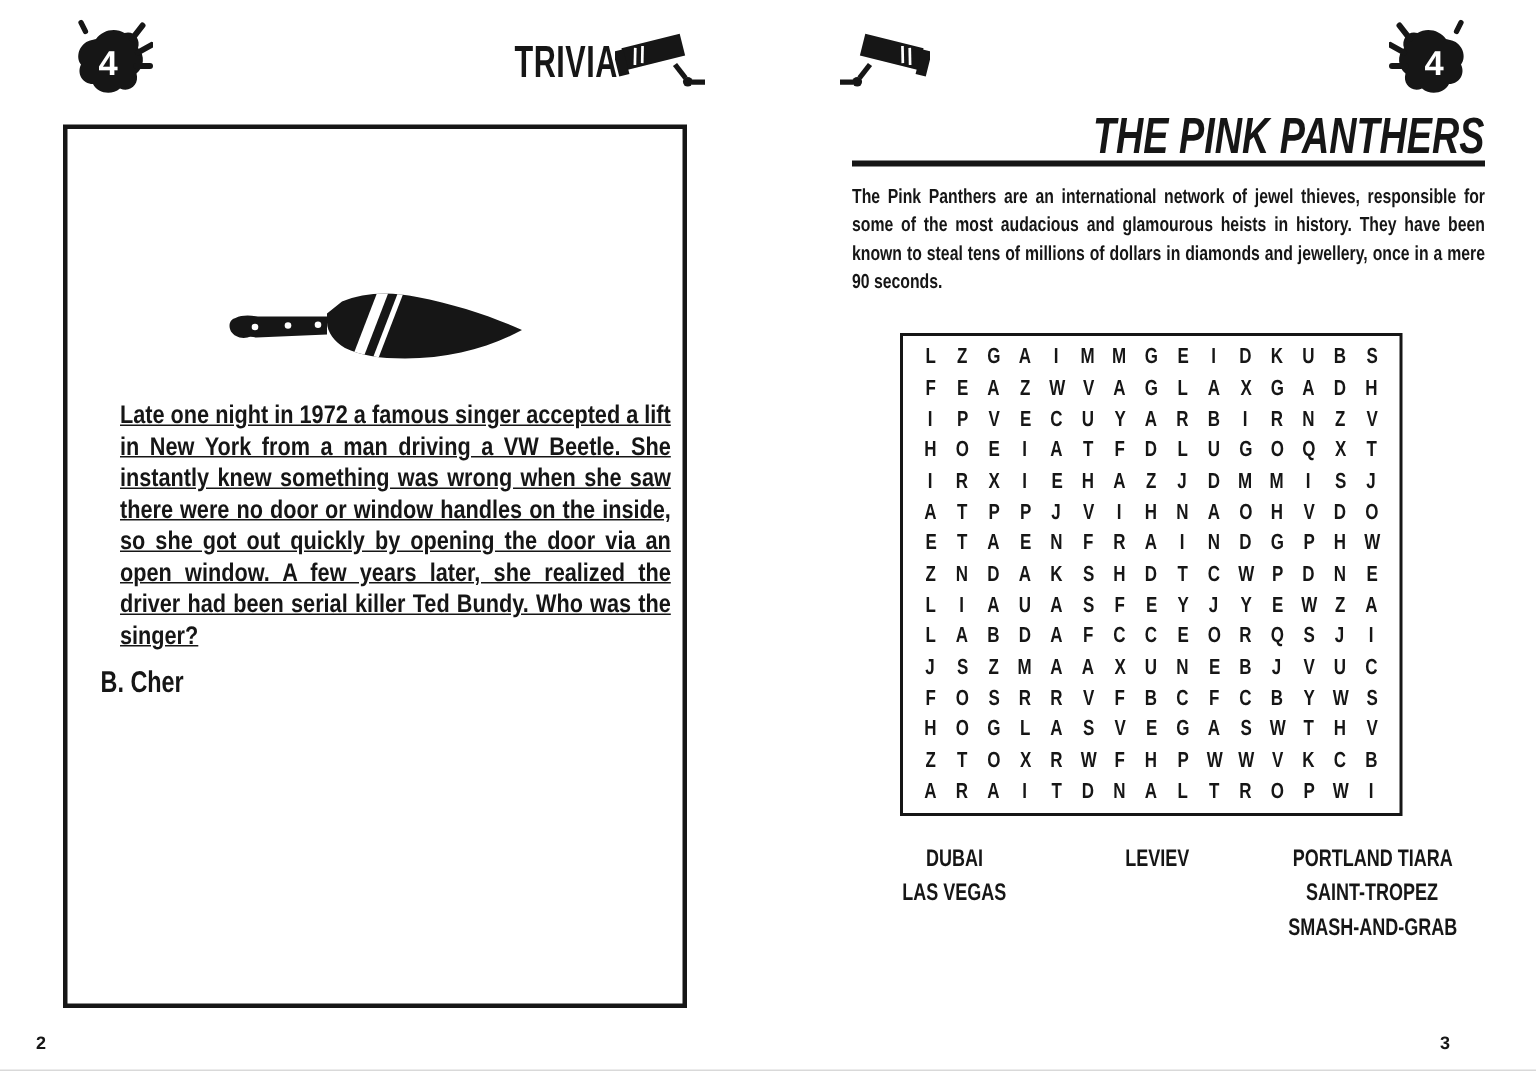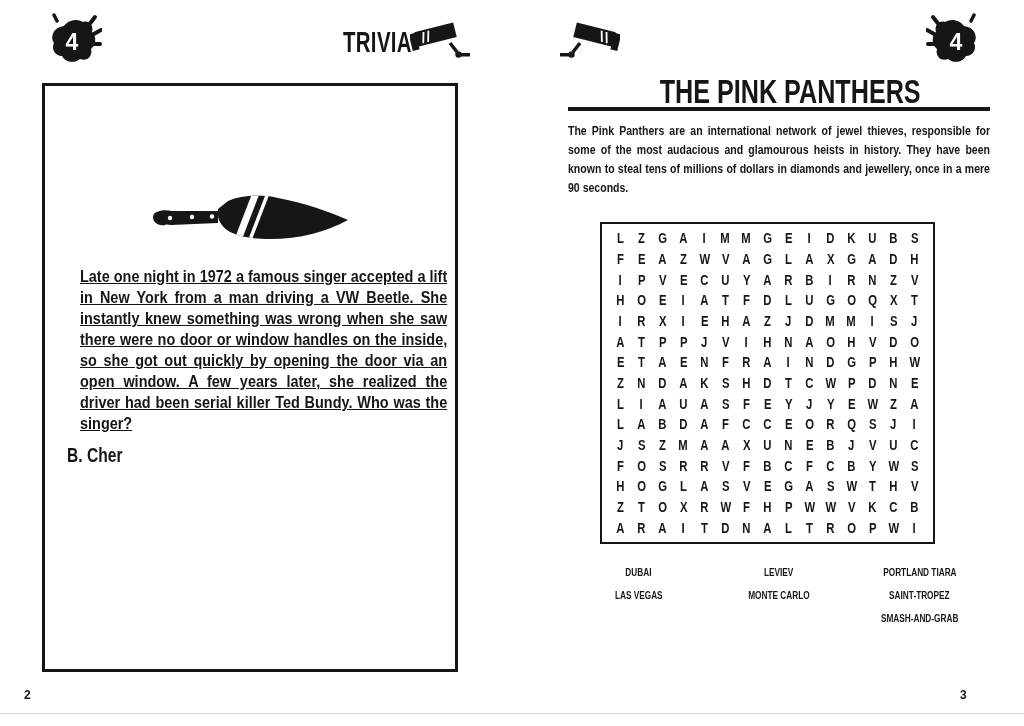--- a/index.html
+++ b/index.html
@@ -20,36 +20,36 @@
 
   
   .trivia-box { left:42px; top:83px; width:416px; height:589px; border:3px solid #161616; box-sizing:border-box; }
   .knife { left:152px; top:193px; }
   .question-wrap { left:80px; top:266px; width:369px;text-decoration:underline; }
   .question { width:432px; --k:0.85; font-size:17px; line-height:21px; }
   .options { left:67px; top:444px; width:380px; --k:0.78; }
   .option { line-height:22px; margin-bottom:20px; font-size:20px; }
 
   
-  .rp-title-wrap { left:568px; top:76px; width:422px; text-align:left; font-size:34px; line-height:30px; --k:0.74; }
+  .rp-title-wrap { left:568px; top:76px; width:422px; text-align:right; font-size:34px; line-height:30px;font-style:italic; --k:0.74; }
   .rp-rule { left:568px; top:107px; width:422px; height:3.5px; background:#161616; }
   .intro-wrap { left:568px; top:121px; width:422px; }
   .intro { width:541px; --k:0.78; font-size:13.5px; line-height:19px; }
 
   .grid {
     left:600px; top:222px; width:335px; height:322px;
     border:2px solid #161616; box-sizing:border-box;
     display:grid; grid-template-columns:repeat(15,1fr); grid-template-rows:repeat(15,1fr);
     padding:4px 8px;
   }
   .cell { display:flex; align-items:center; justify-content:center; font-size:14.5px; --k:0.78; }
 
   .word-list { left:568px; top:561px; width:422px; display:flex; }
   .wcol { flex:1 1 0; text-align:center; --k:0.75; }
-  .word { line-height:23px; font-size:11px; }
+  .word { line-height:23px; font-size:16px; }
 
   .pagenum { font-size:12px; letter-spacing:0; }
   .pn-left { left:24px; top:688px; }
   .pn-right { left:960px; top:688px; }
 
   .bottom-edge { left:0; top:713px; width:1024px; height:1px; background:#d9d9d9; }
 
   .mirror { transform:scaleX(-1); }
   svg { display:block; }
 </style>
@@ -833,21 +833,20 @@
       </div>
     </div>
 
   <div class="abs word-list">
       <div class="wcol">
         <div class="word"><span class="sqz-c">DUBAI</span></div>
         <div class="word"><span class="sqz-c">LAS VEGAS</span></div>
       </div>
       <div class="wcol">
         <div class="word"><span class="sqz-c">LEVIEV</span></div>
-        <div class="word"><span class="sqz-c">MONTE CARLO</span></div>
       </div>
       <div class="wcol">
         <div class="word"><span class="sqz-c">PORTLAND TIARA</span></div>
         <div class="word"><span class="sqz-c">SAINT-TROPEZ</span></div>
         <div class="word"><span class="sqz-c">SMASH-AND-GRAB</span></div>
       </div>
     </div>
 
   <div class="abs pagenum pn-right">3</div>
 

